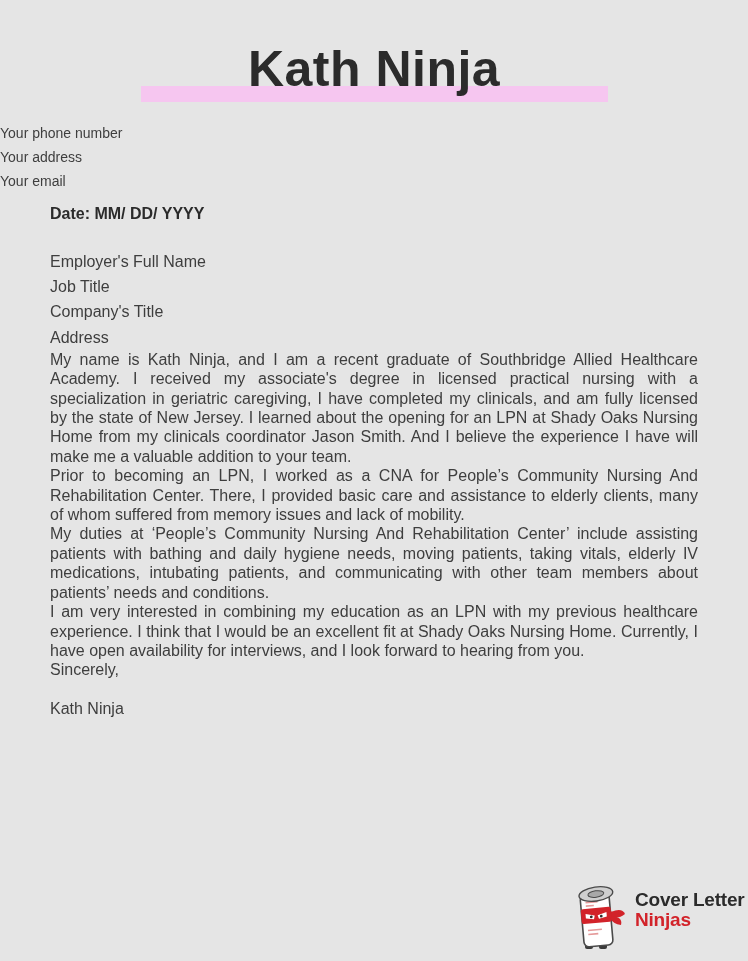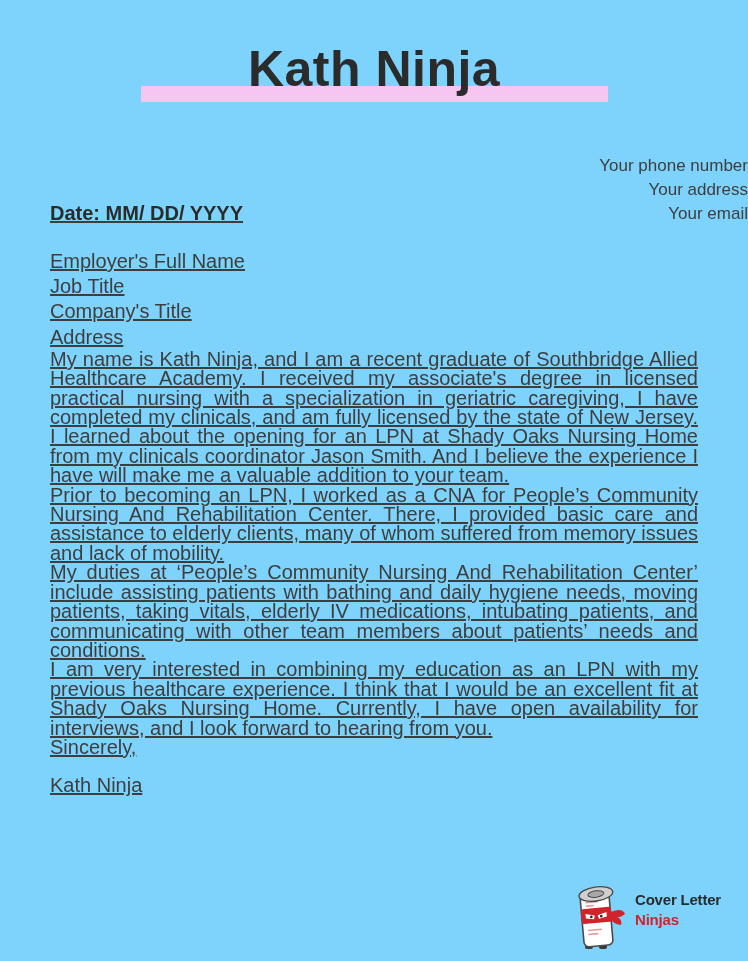--- a/index.html
+++ b/index.html
@@ -8,21 +8,21 @@
     --brand-red: #d2232a;
     --ink-dark: #2b2b2b;
     --ink-body: #3e3e3e;
   }
   * { margin: 0; padding: 0; box-sizing: border-box; }
   html, body { background: #ffffff; }
   .page {
     position: relative;
     width: 748px;
     height: 961px;
-    background: #7dd3fc;
+    background: #e5e5e5;
     overflow: hidden;
     font-family: "Liberation Sans", "DejaVu Sans", sans-serif;
   }
   
   .accent-band {
     position: absolute;
     left: 141px;
     top: 86px;
     width: 467px;
     height: 16px;
@@ -41,37 +41,35 @@
     letter-spacing: 0.5px;
     color: var(--ink-dark);
     z-index: 1;
   }
   
   .contact {
     position: absolute;
     top: 122px;
     left: 0;
     width: 100%;
-    text-align: right;
-    font-size: 17px;
+    text-align: left;
+    font-size: 14px;
     line-height: 23.8px;
     color: var(--ink-body);
     z-index: 1;
-    margin-top: 32px;
   }
   
   .letter {
     position: absolute;
     left: 50px;
     right: 50px;
     top: 204px;
-    font-size: 20px;
+    font-size: 16px;
     line-height: 19.4px;
     color: var(--ink-body);
-    text-decoration: underline;
   }
   .date-line {
     font-weight: 700;
     color: var(--ink-dark);
     line-height: 19px;
   }
   .recipient { margin-top: 26px; }
   .recipient div { line-height: 25.2px; }
   .salutation { margin-top: 17px; line-height: 25px; }
   .letter p {
@@ -84,21 +82,21 @@
     position: absolute;
     left: 574px;
     top: 883px;
     display: flex;
     align-items: center;
     gap: 9px;
   }
   .brand-icon { display: block; }
   .brand-text {
     font-weight: 700;
-    font-size: 15px;
+    font-size: 19px;
     line-height: 20px;
     letter-spacing: -0.2px;
     padding-bottom: 14px;
   }
   .brand-text .line1 { color: var(--ink-dark); }
   .brand-text .line2 { color: var(--brand-red); }
 </style>
 </head>
 <body>
 

